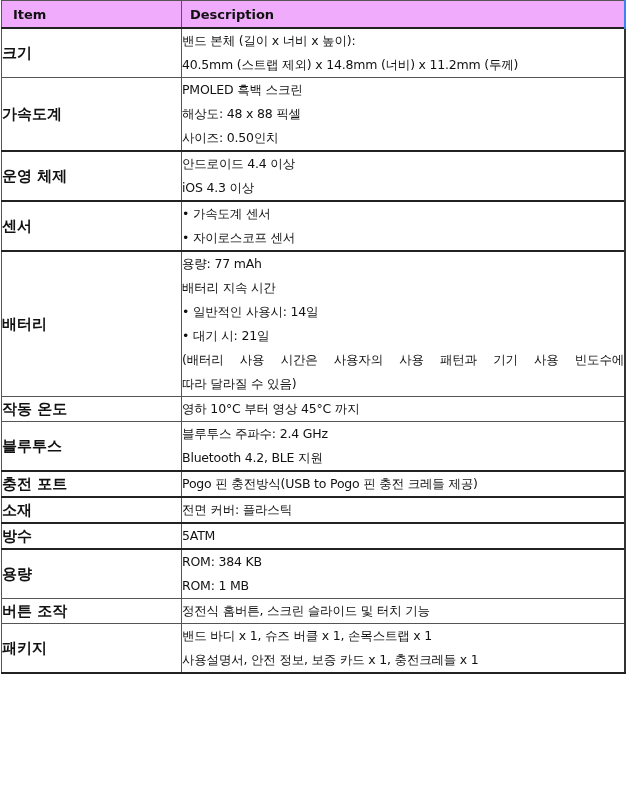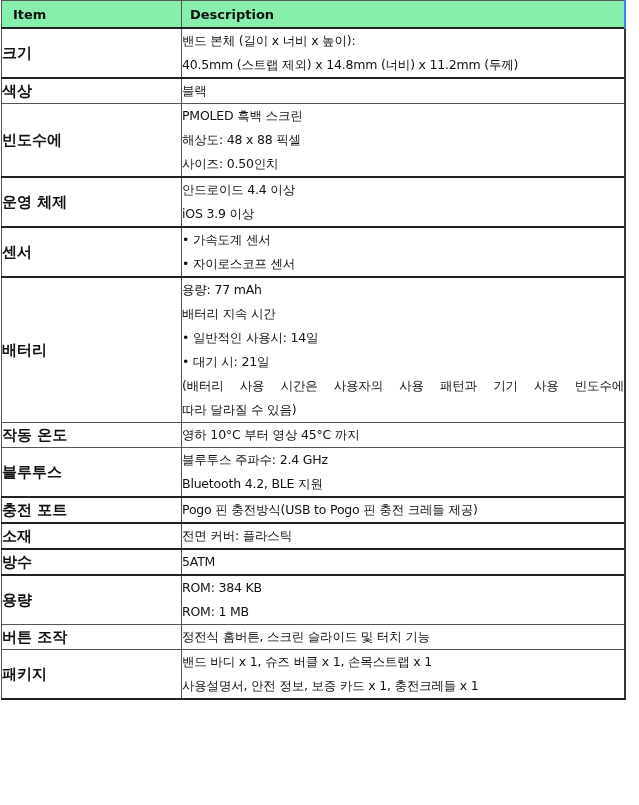--- a/index.html
+++ b/index.html
@@ -23,21 +23,21 @@
       border-collapse: collapse;
       table-layout: fixed;
       font-size: 12.5px;
     }
     .spec-table td, .spec-table th {
       border: 1px solid #555555;
       padding: 0;
       vertical-align: middle;
     }
     .spec-table th {
-      background: #86efac;
+      background: #f0abfc;
       font-weight: bold;
       text-align: left;
       height: 26px;
       font-size: 13px;
     }
     .spec-table th.col-item { padding-left: 11px; }
     .spec-table th.col-desc { padding-left: 8px; }
     .col-item { width: 168px; }
     .item-cell {
       font-weight: bold;
@@ -80,42 +80,36 @@
 
     <tr class="thick-top">
       <td class="item-cell">크기</td>
       <td class="desc-cell row-pad">
         <div class="desc-line">밴드 본체 (길이 x 너비 x 높이):</div>
         <div class="desc-line">40.5mm (스트랩 제외) x 14.8mm (너비) x 11.2mm (두께)</div>
       </td>
     </tr>
 
 
-    <tr class="thick-top">
-      <td class="item-cell">색상</td>
-      <td class="desc-cell">
-        <div class="desc-line">블랙</div>
-      </td>
-    </tr>
 
     <tr>
-      <td class="item-cell">빈도수에</td>
+      <td class="item-cell">가속도계</td>
       <td class="desc-cell row-pad">
         <div class="desc-line">PMOLED 흑백 스크린</div>
         <div class="desc-line">해상도: 48 x 88 픽셀</div>
         <div class="desc-line">사이즈: 0.50인치</div>
       </td>
     </tr>
 
 
     <tr class="thick-top">
       <td class="item-cell">운영 체제</td>
       <td class="desc-cell row-pad">
         <div class="desc-line">안드로이드 4.4 이상</div>
-        <div class="desc-line">iOS 3.9 이상</div>
+        <div class="desc-line">iOS 4.3 이상</div>
       </td>
     </tr>
 
     <tr class="thick-top">
       <td class="item-cell">센서</td>
       <td class="desc-cell row-pad">
         <div class="desc-line">• 가속도계 센서</div>
         <div class="desc-line">• 자이로스코프 센서</div>
       </td>
     </tr>

